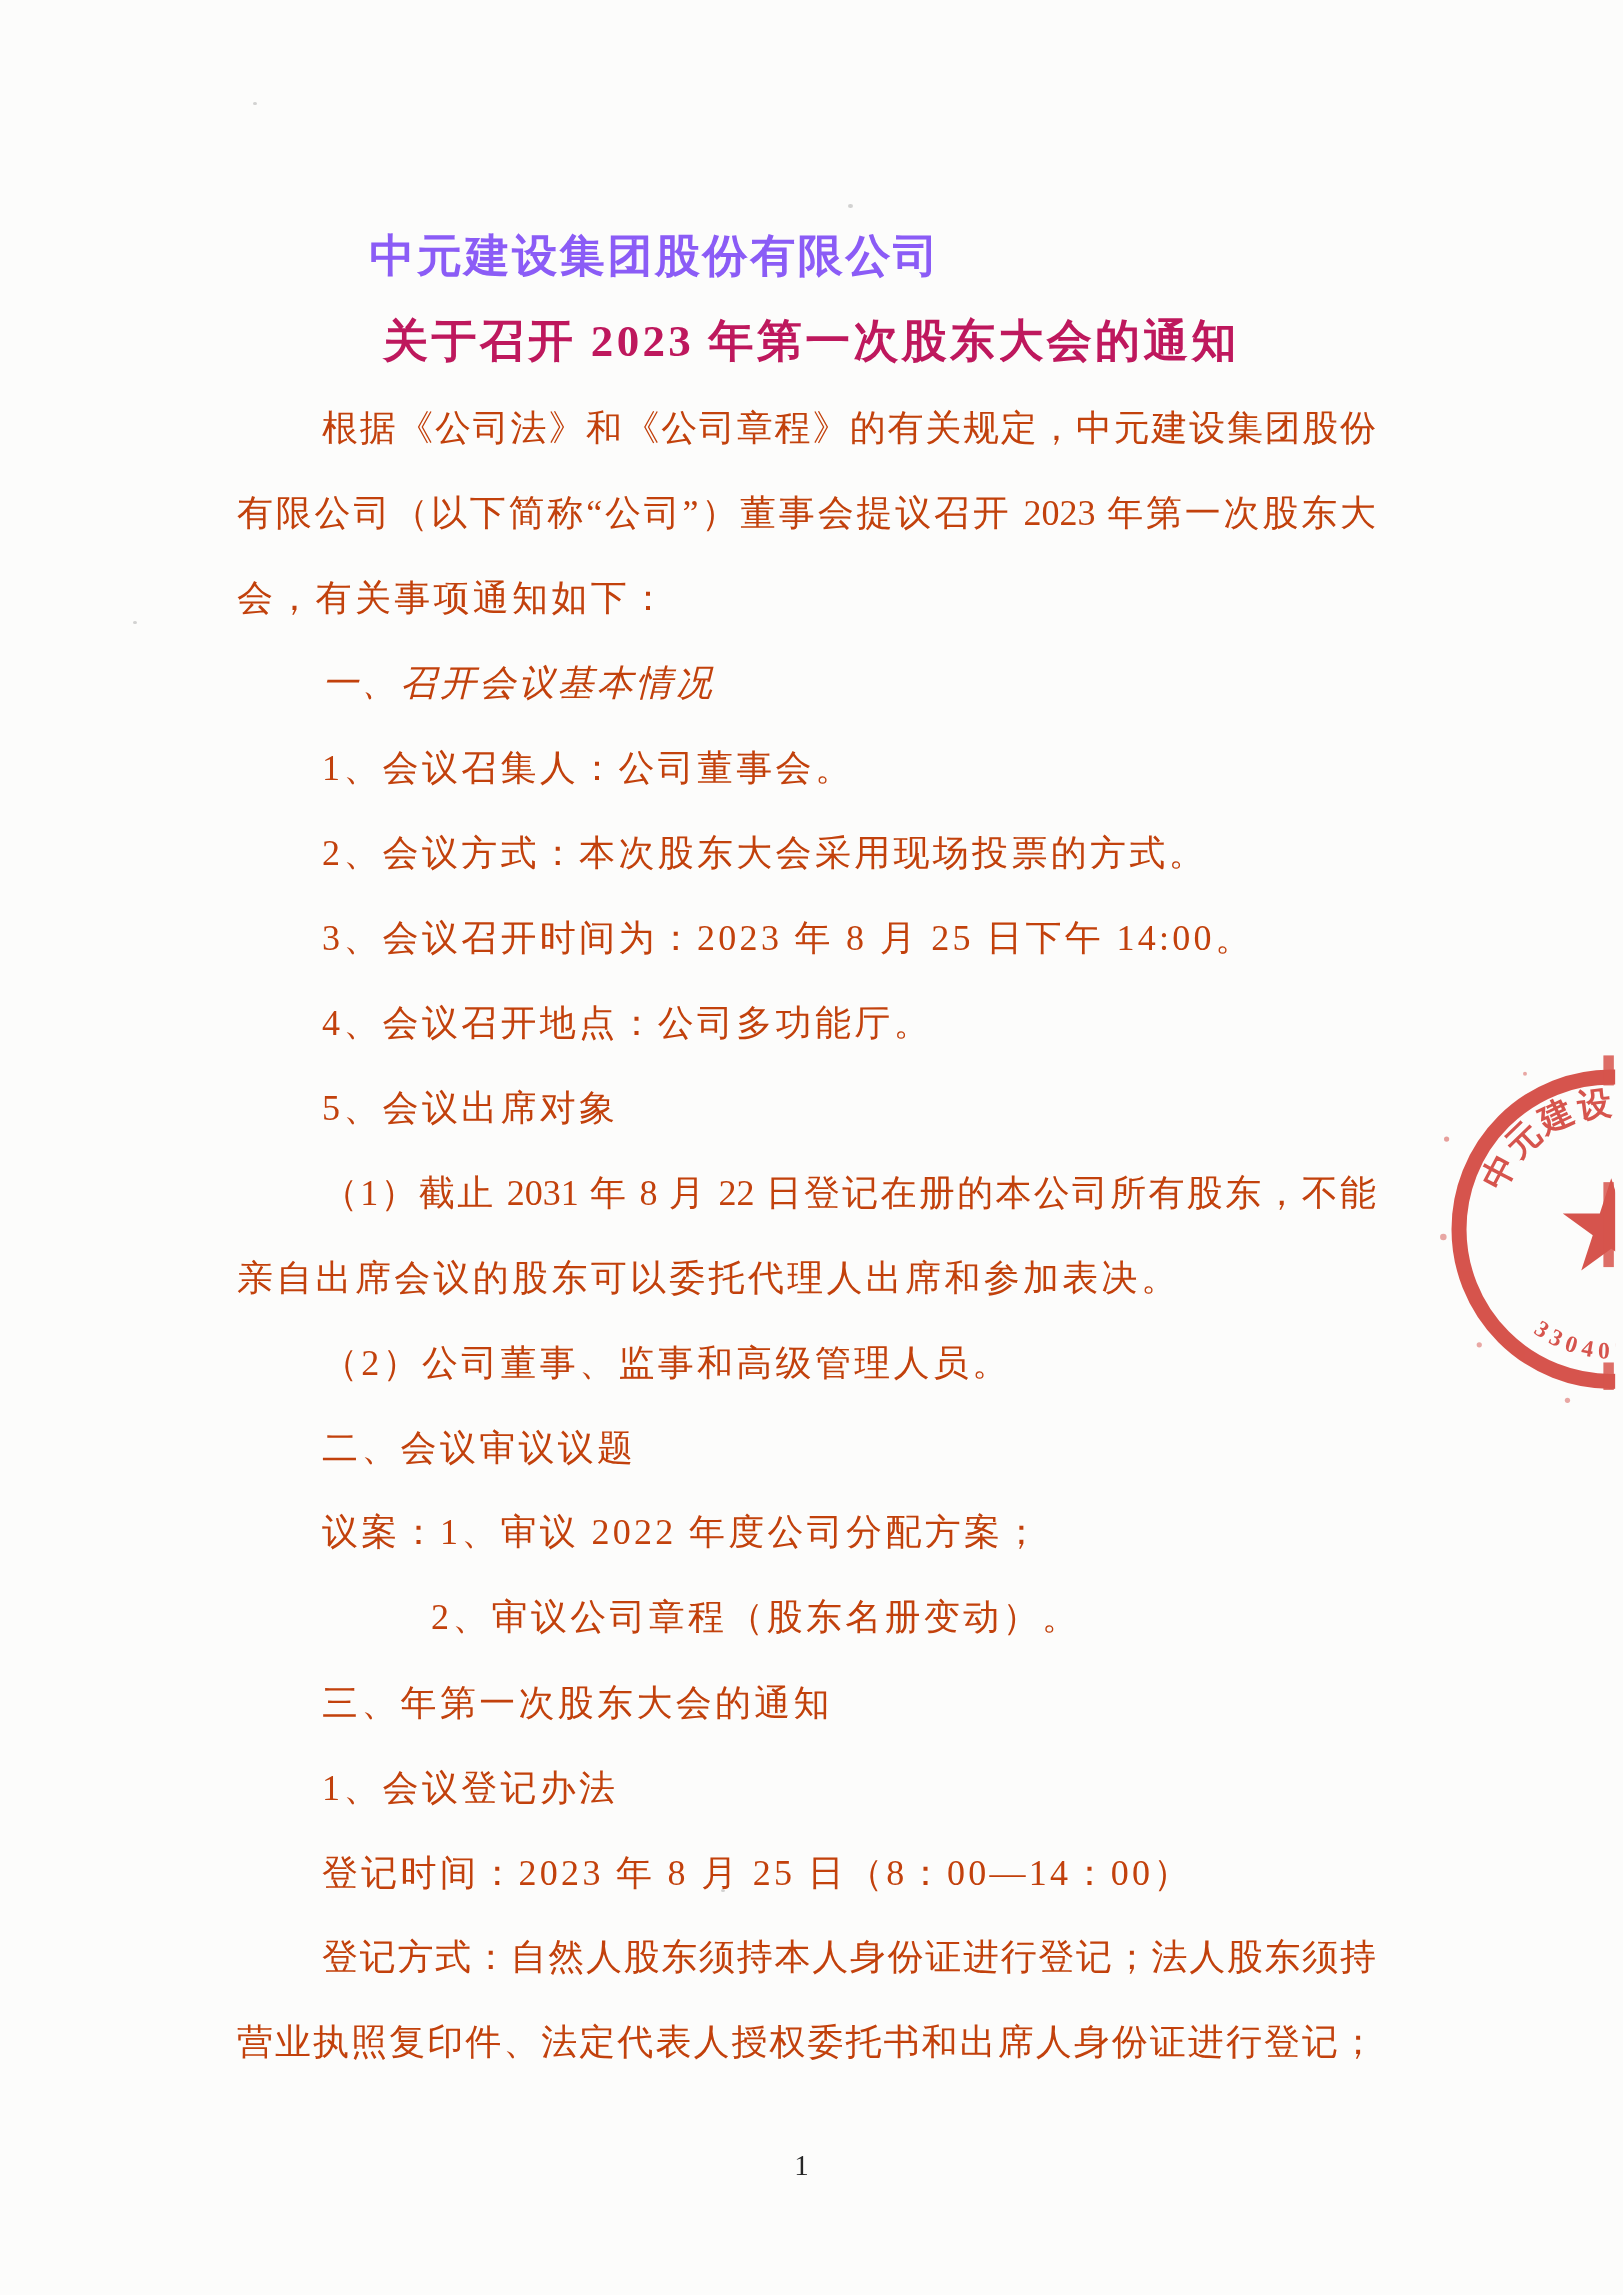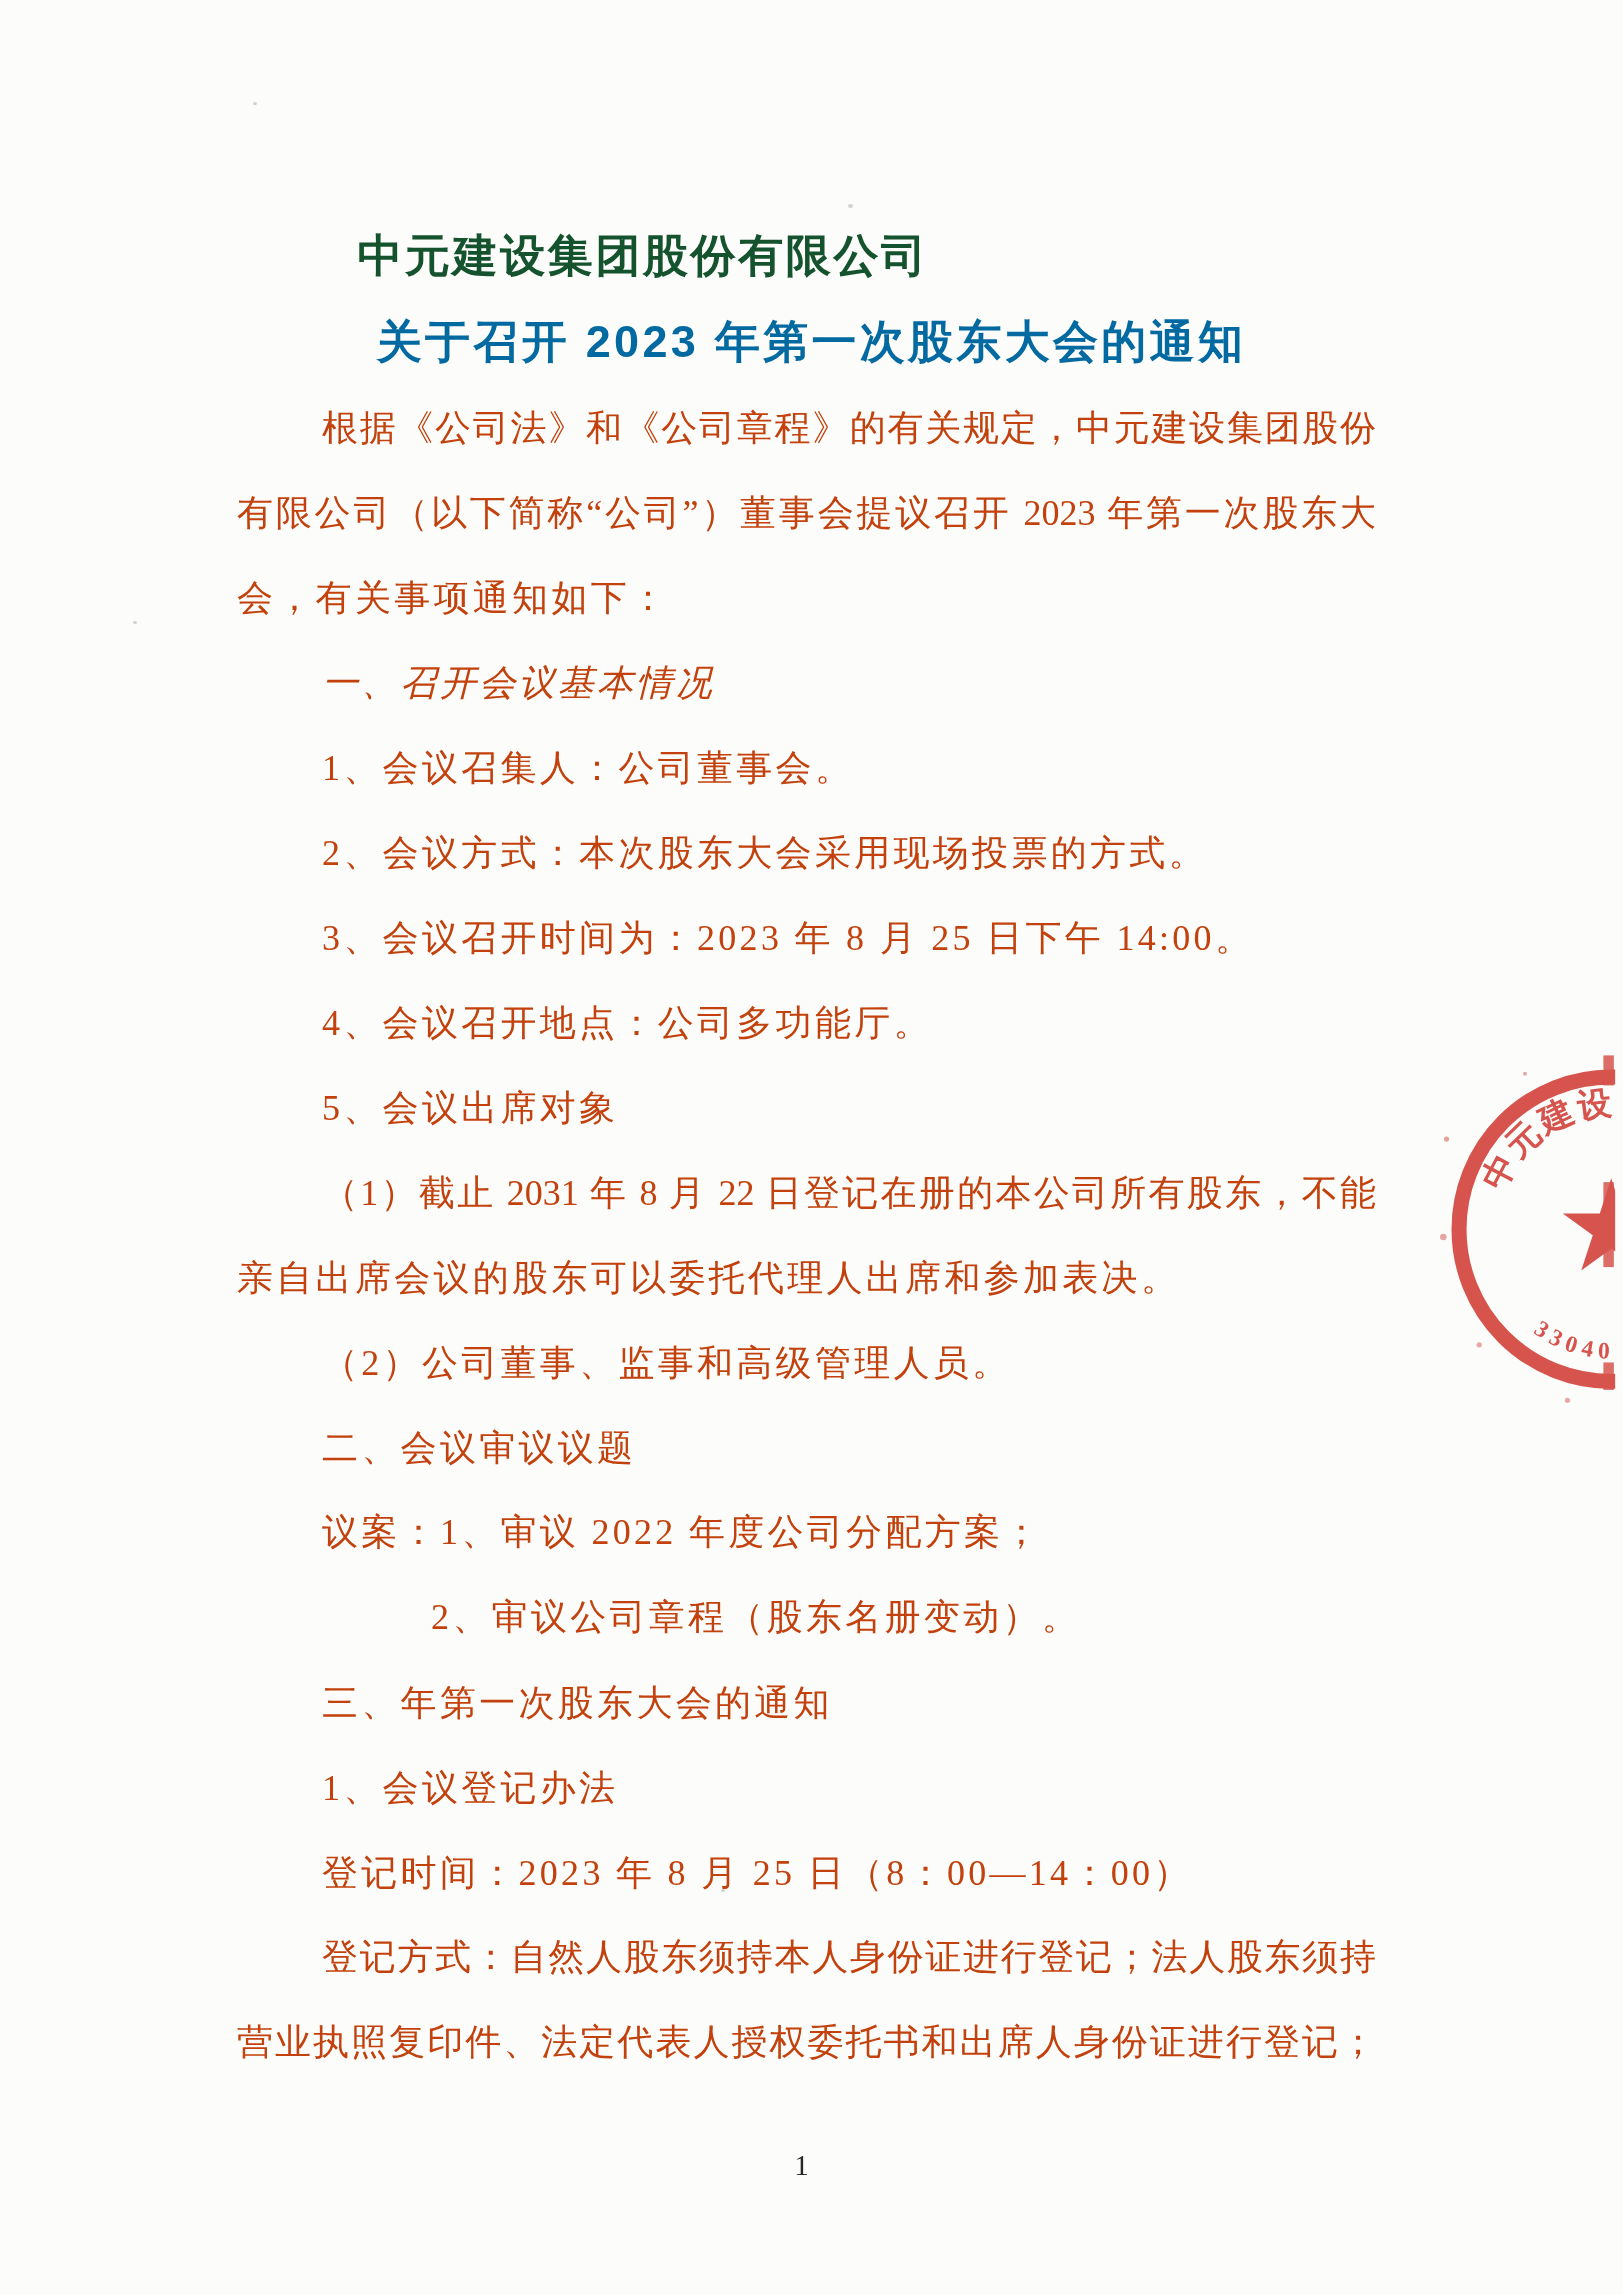--- a/index.html
+++ b/index.html
@@ -5,31 +5,31 @@
   html,body{margin:0;padding:0;background:#777;}
   .page{
     position:relative;
     width:1623px;height:2295px;
     background:#fcfcfb;
     overflow:hidden;
     font-family:"Liberation Serif","DejaVu Serif",serif;
     color:#1c1c1c;
   }
   .doc-title{
-    position:absolute;top:213px;left:0;width:1286px;height:85px;
+    position:absolute;top:213px;left:12px;width:1286px;height:85px;
     line-height:85px;margin:0;text-align:center;
     font-family:"Liberation Sans","DejaVu Sans",sans-serif;
-    font-size:45px;font-weight:bold;letter-spacing:2.6px;color:#14532d;
+    font-size:45px;font-weight:bold;letter-spacing:2.6px;color:#8b5cf6;
     white-space:pre;
   }
   .doc-subtitle{
     position:absolute;top:299px;left:0;width:1623px;height:85px;
     line-height:85px;margin:0;text-align:center;
-    font-family:Liberation Sans, sans-serif;
-    font-size:45px;font-weight:bold;letter-spacing:3.3px;color:#0369a1;
+    font-family:Liberation Serif, serif;
+    font-size:45px;font-weight:bold;letter-spacing:3.3px;color:#be185d;
     white-space:pre;
   }
   .line{
     position:absolute;height:85px;line-height:85px;
     font-size:36px;letter-spacing:3.3px;color:#c2410c;
   }
   .indent0{left:237px;width:1139px;}
   .indent1{left:322px;width:1054px;}
   .indent2{left:431px;width:945px;}
   .justify{

